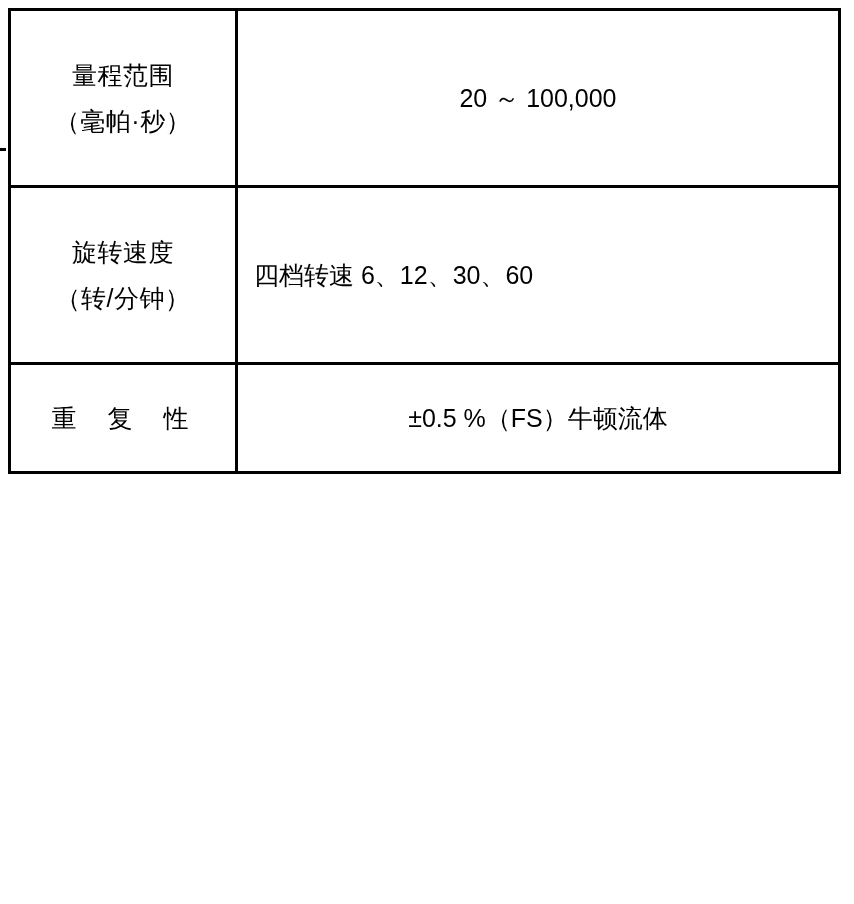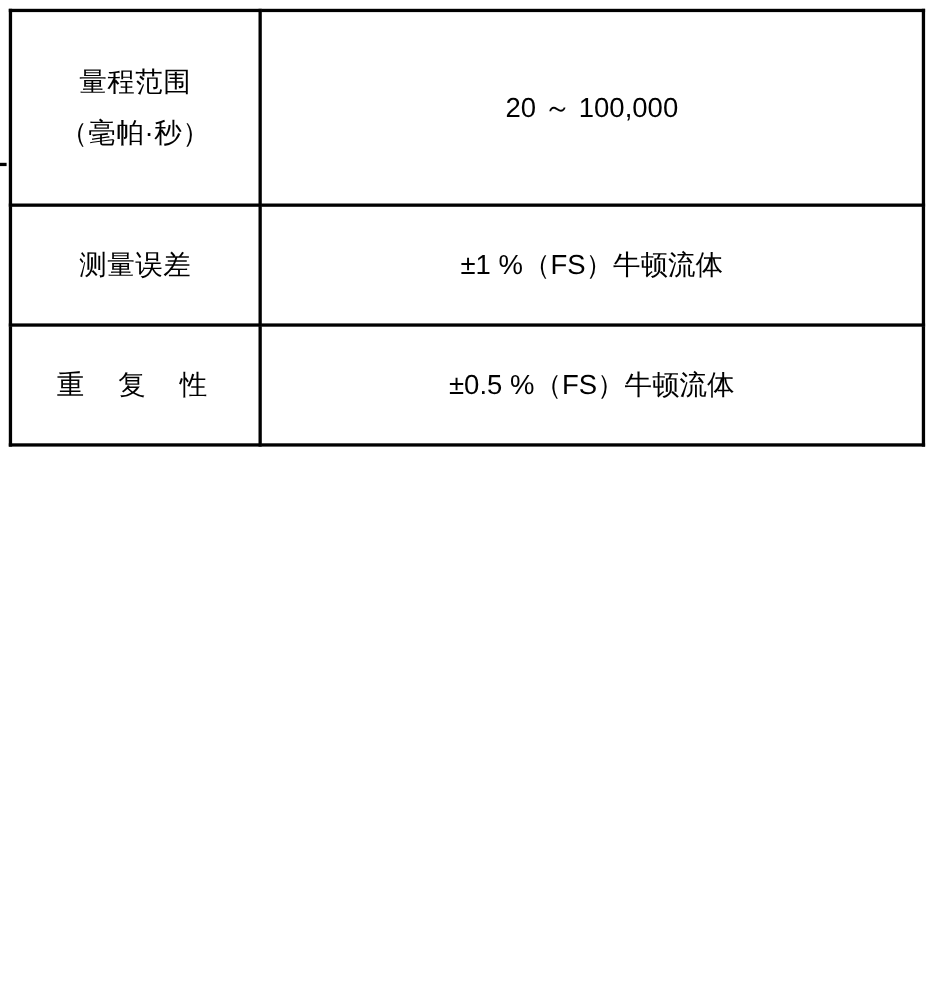--- a/index.html
+++ b/index.html
@@ -103,34 +103,35 @@
             <span class="label-line">（毫帕·秒）</span>
           </div>
         </td>
         <td class="value-cell value-center">
           <div class="cell-inner">
             <span class="value-line">20 ～ 100,000</span>
           </div>
         </td>
       </tr>
 
-
-
-      <tr class="row-error">
+      <tr class="row-speed">
         <td class="label-cell">
           <div class="cell-inner">
-            <span class="label-line">测量误差</span>
+            <span class="label-line">旋转速度</span>
+            <span class="label-line">（转/分钟）</span>
           </div>
         </td>
-        <td class="value-cell value-center">
+        <td class="value-cell value-left">
           <div class="cell-inner">
-            <span class="value-line">±1 %（FS）牛顿流体</span>
+            <span class="value-line">四档转速 6、12、30、60</span>
           </div>
         </td>
       </tr>
+
+
 
       <tr class="row-repeat">
         <td class="label-cell">
           <div class="cell-inner">
             <span class="label-line spaced">重 复 性</span>
           </div>
         </td>
         <td class="value-cell value-center">
           <div class="cell-inner">
             <span class="value-line">±0.5 %（FS）牛顿流体</span>

